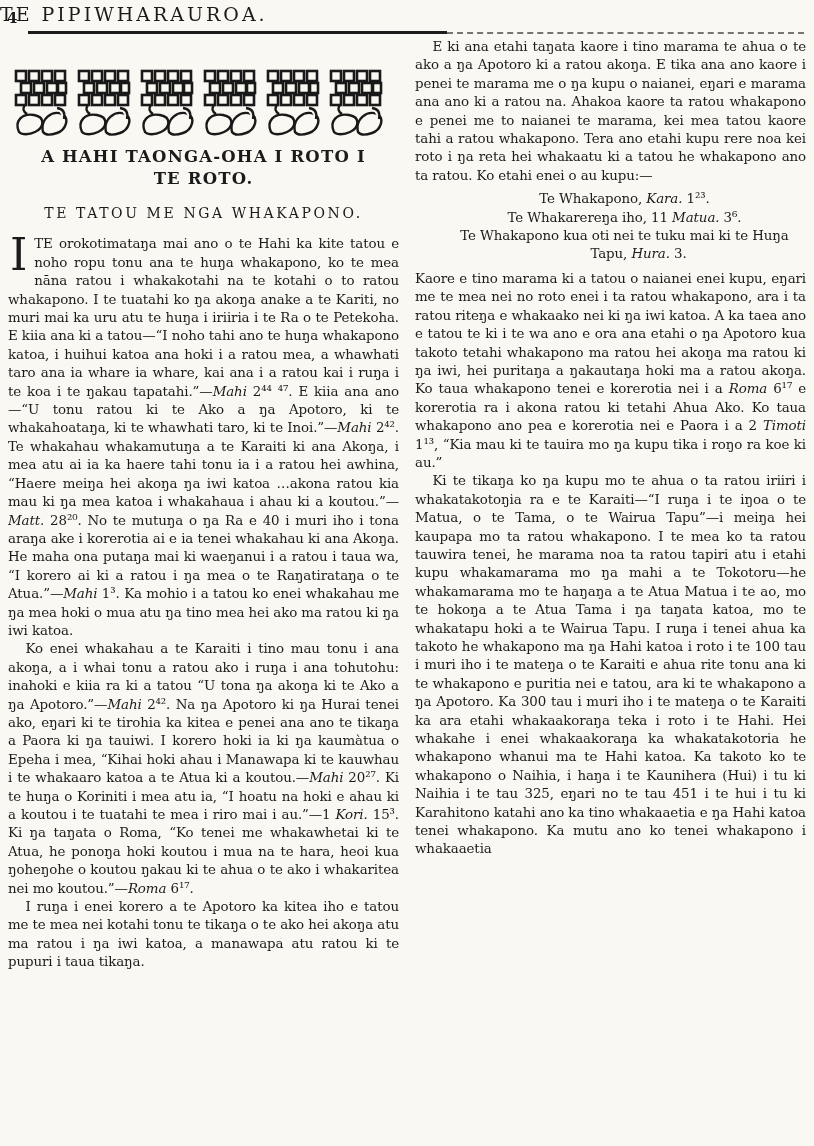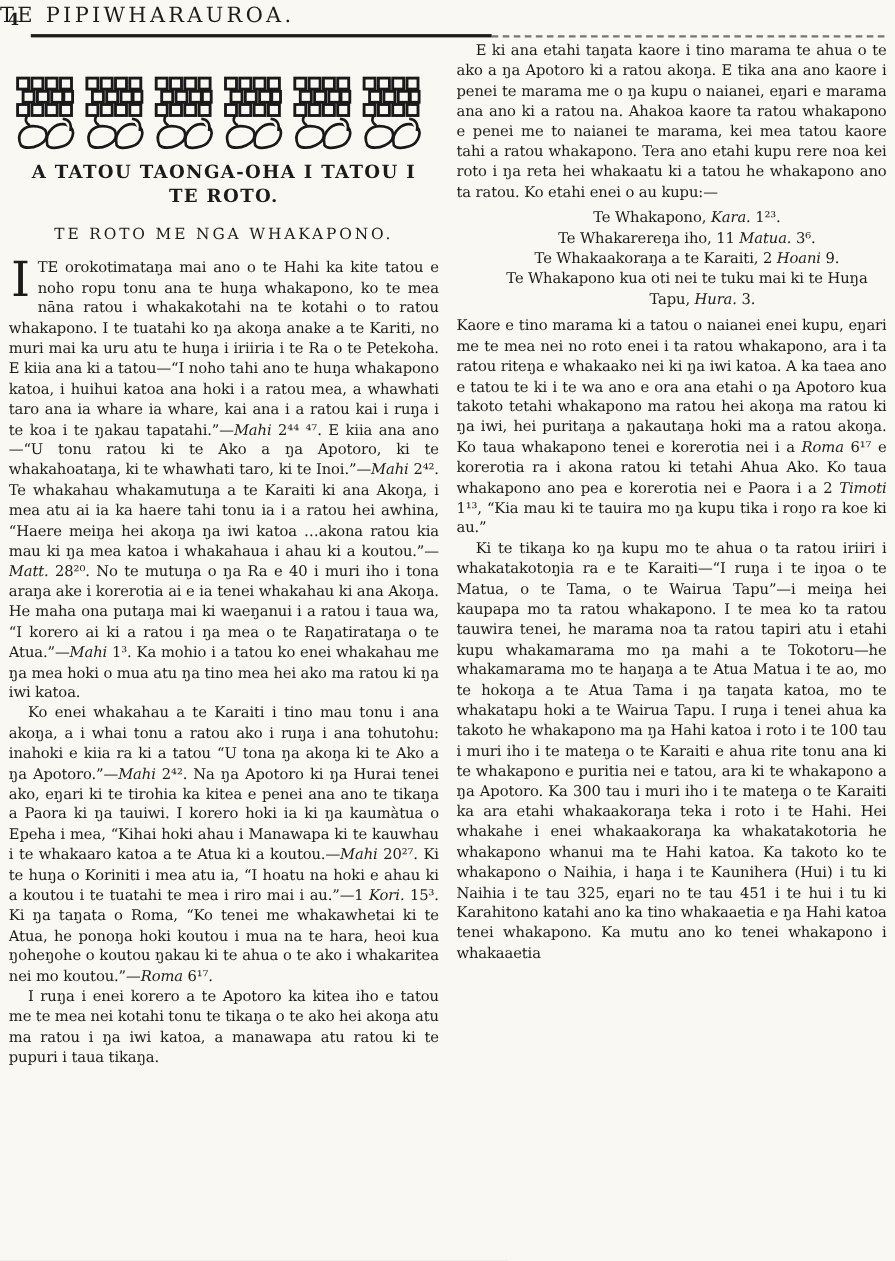--- a/index.html
+++ b/index.html
@@ -93,40 +93,39 @@
           </svg>
         <svg width="58" height="70" viewBox="0 0 56 70">
             <use href="#orn"></use>
           </svg>
         <svg width="58" height="70" viewBox="0 0 56 70">
             <use href="#orn"></use>
           </svg>
       </div>
 
       <div class="article-title">
-        <div>A TATOU TAONGA-OHA I TATOU I</div>
+        <div>A HAHI TAONGA-OHA I ROTO I</div>
         <div>TE ROTO.</div>
       </div>
 
-      <div class="article-subtitle">TE ROTO ME NGA WHAKAPONO.</div>
+      <div class="article-subtitle">TE TATOU ME NGA WHAKAPONO.</div>
 
       <p>
         <span class="dropcap">I</span><span>TE orokotimataŋa mai ano o te Hahi ka kite tatou e noho ropu tonu ana te huŋa whakapono, ko te mea nāna ratou i whakakotahi na te kotahi o to ratou whakapono. I te tuatahi ko ŋa akoŋa anake a te Kariti, no muri mai ka uru atu te huŋa i iriiria i te Ra o te Petekoha. E kiia ana ki a tatou—“I noho tahi ano te huŋa whakapono katoa, i huihui katoa ana hoki i a ratou mea, a whawhati taro ana ia whare ia whare, kai ana i a ratou kai i ruŋa i te koa i te ŋakau tapatahi.”—<i>Mahi</i> 2⁴⁴ ⁴⁷. E kiia ana ano—“U tonu ratou ki te Ako a ŋa Apotoro, ki te whakahoataŋa, ki te whawhati taro, ki te Inoi.”—<i>Mahi</i> 2⁴². Te whakahau whakamutuŋa a te Karaiti ki ana Akoŋa, i mea atu ai ia ka haere tahi tonu ia i a ratou hei awhina, “Haere meiŋa hei akoŋa ŋa iwi katoa …akona ratou kia mau ki ŋa mea katoa i whakahaua i ahau ki a koutou.”—<i>Matt.</i> 28²⁰. No te mutuŋa o ŋa Ra e 40 i muri iho i tona araŋa ake i korerotia ai e ia tenei whakahau ki ana Akoŋa. He maha ona putaŋa mai ki waeŋanui i a ratou i taua wa, “I korero ai ki a ratou i ŋa mea o te Raŋatirataŋa o te Atua.”—<i>Mahi</i> 1³. Ka mohio i a tatou ko enei whakahau me ŋa mea hoki o mua atu ŋa tino mea hei ako ma ratou ki ŋa iwi katoa.</span>
       </p>
       <p class="indent">Ko enei whakahau a te Karaiti i tino mau tonu i ana akoŋa, a i whai tonu a ratou ako i ruŋa i ana tohutohu: inahoki e kiia ra ki a tatou “U tona ŋa akoŋa ki te Ako a ŋa Apotoro.”—<i>Mahi</i> 2⁴². Na ŋa Apotoro ki ŋa Hurai tenei ako, eŋari ki te tirohia ka kitea e penei ana ano te tikaŋa a Paora ki ŋa tauiwi. I korero hoki ia ki ŋa kaumàtua o Epeha i mea, “Kihai hoki ahau i Manawapa ki te kauwhau i te whakaaro katoa a te Atua ki a koutou.—<i>Mahi</i> 20²⁷. Ki te huŋa o Koriniti i mea atu ia, “I hoatu na hoki e ahau ki a koutou i te tuatahi te mea i riro mai i au.”—1 <i>Kori.</i> 15³. Ki ŋa taŋata o Roma, “Ko tenei me whakawhetai ki te Atua, he ponoŋa hoki koutou i mua na te hara, heoi kua ŋoheŋohe o koutou ŋakau ki te ahua o te ako i whakaritea nei mo koutou.”—<i>Roma</i> 6¹⁷.</p>
       <p class="indent">I ruŋa i enei korero a te Apotoro ka kitea iho e tatou me te mea nei kotahi tonu te tikaŋa o te ako hei akoŋa atu ma ratou i ŋa iwi katoa, a manawapa atu ratou ki te pupuri i taua tikaŋa.</p>
     </div>
 
     <div class="col">
       <p class="indent">E ki ana etahi taŋata kaore i tino marama te ahua o te ako a ŋa Apotoro ki a ratou akoŋa. E tika ana ano kaore i penei te marama me o ŋa kupu o naianei, eŋari e marama ana ano ki a ratou na. Ahakoa kaore ta ratou whakapono e penei me to naianei te marama, kei mea tatou kaore tahi a ratou whakapono. Tera ano etahi kupu rere noa kei roto i ŋa reta hei whakaatu ki a tatou he whakapono ano ta ratou. Ko etahi enei o au kupu:—</p>
 
       <div class="scripture-list">
         <div class="scripture-item">Te Whakapono, <i>Kara.</i> 1²³.</div>
         <div class="scripture-item">Te Whakarereŋa iho, 11 <i>Matua.</i> 3⁶.</div>
-        <div class="scripture-item">Te Whakaakoraŋa a te Karaiti, 2 <i>Hoani</i> 9.</div>
         <div class="scripture-item">Te Whakapono kua oti nei te tuku mai ki te Huŋa Tapu, <i>Hura.</i> 3.</div>
       </div>
 
       <p>Kaore e tino marama ki a tatou o naianei enei kupu, eŋari me te mea nei no roto enei i ta ratou whakapono, ara i ta ratou riteŋa e whakaako nei ki ŋa iwi katoa. A ka taea ano e tatou te ki i te wa ano e ora ana etahi o ŋa Apotoro kua takoto tetahi whakapono ma ratou hei akoŋa ma ratou ki ŋa iwi, hei puritaŋa a ŋakautaŋa hoki ma a ratou akoŋa. Ko taua whakapono tenei e korerotia nei i a <i>Roma</i> 6¹⁷ e korerotia ra i akona ratou ki tetahi Ahua Ako. Ko taua whakapono ano pea e korerotia nei e Paora i a 2 <i>Timoti</i> 1¹³, “Kia mau ki te tauira mo ŋa kupu tika i roŋo ra koe ki au.”</p>
       <p class="indent">Ki te tikaŋa ko ŋa kupu mo te ahua o ta ratou iriiri i whakatakotoŋia ra e te Karaiti—“I ruŋa i te iŋoa o te Matua, o te Tama, o te Wairua Tapu”—i meiŋa hei kaupapa mo ta ratou whakapono. I te mea ko ta ratou tauwira tenei, he marama noa ta ratou tapiri atu i etahi kupu whakamarama mo ŋa mahi a te Tokotoru—he whakamarama mo te haŋaŋa a te Atua Matua i te ao, mo te hokoŋa a te Atua Tama i ŋa taŋata katoa, mo te whakatapu hoki a te Wairua Tapu. I ruŋa i tenei ahua ka takoto he whakapono ma ŋa Hahi katoa i roto i te 100 tau i muri iho i te mateŋa o te Karaiti e ahua rite tonu ana ki te whakapono e puritia nei e tatou, ara ki te whakapono a ŋa Apotoro. Ka 300 tau i muri iho i te mateŋa o te Karaiti ka ara etahi whakaakoraŋa teka i roto i te Hahi. Hei whakahe i enei whakaakoraŋa ka whakatakotoria he whakapono whanui ma te Hahi katoa. Ka takoto ko te whakapono o Naihia, i haŋa i te Kaunihera (Hui) i tu ki Naihia i te tau 325, eŋari no te tau 451 i te hui i tu ki Karahitono katahi ano ka tino whakaaetia e ŋa Hahi katoa tenei whakapono. Ka mutu ano ko tenei whakapono i whakaaetia</p>
     </div>
 
   </div>
 </div>
 

